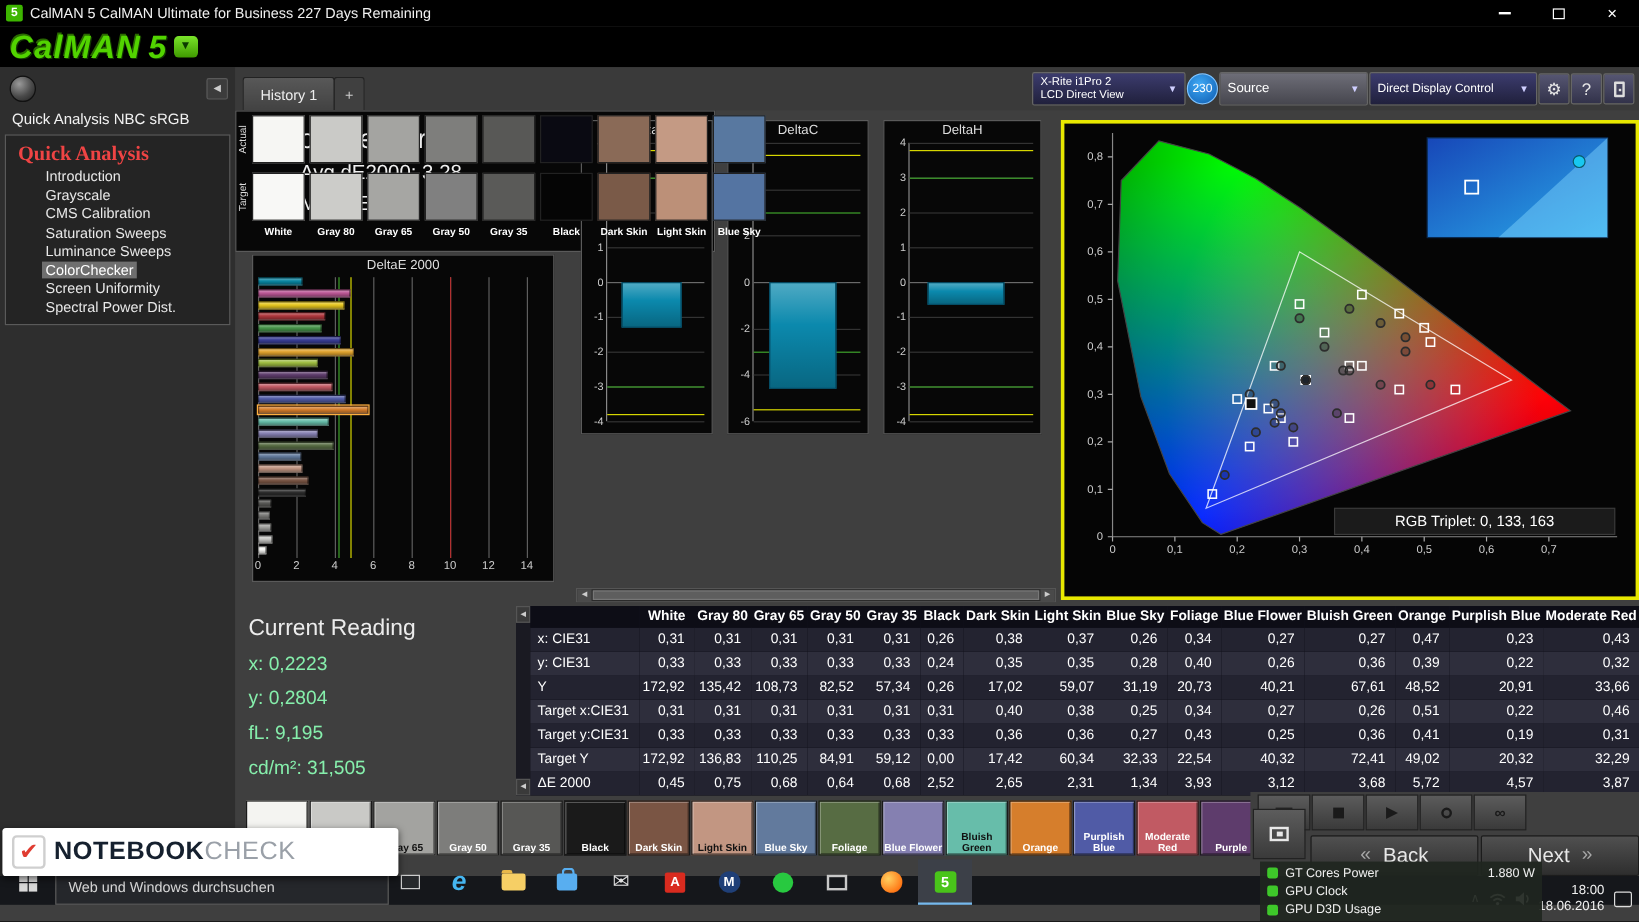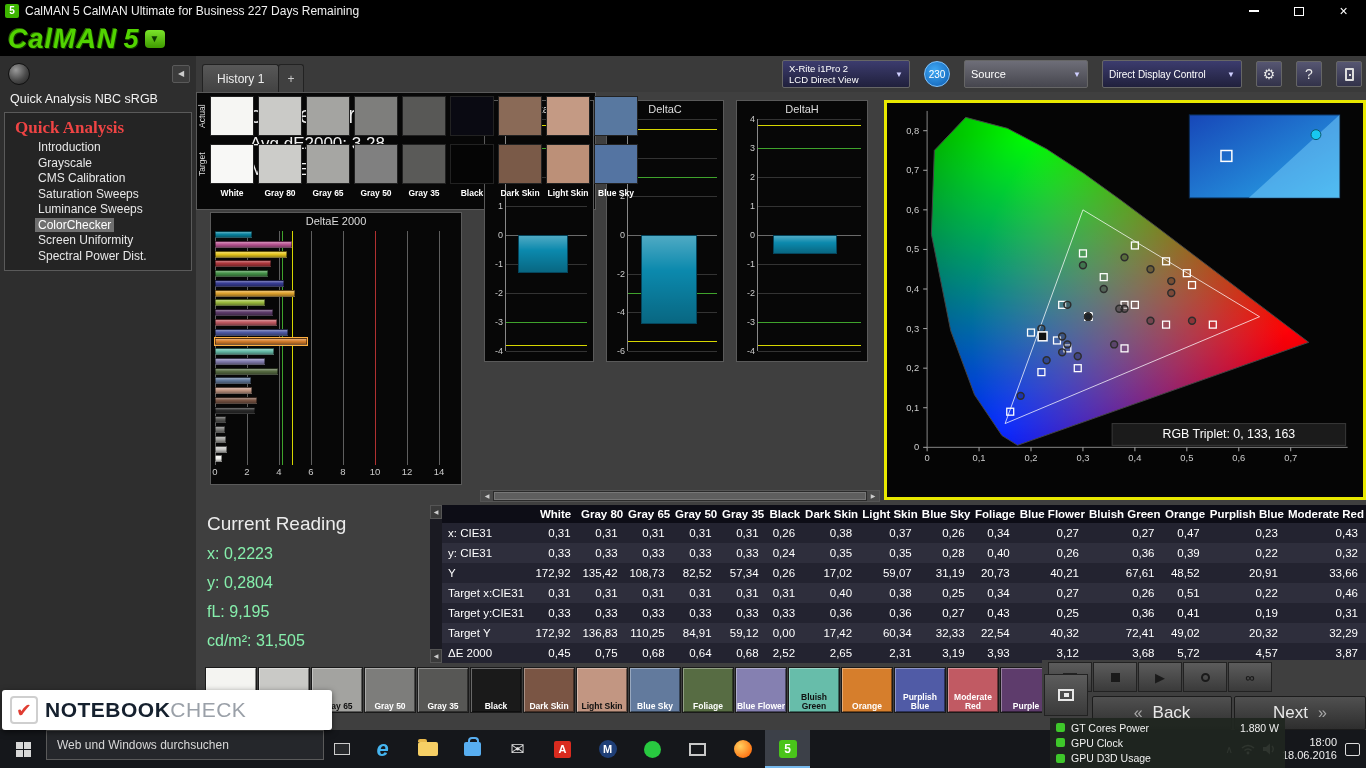--- a/index.html
+++ b/index.html
@@ -37,21 +37,21 @@
   .tree-item{font-size:12px;color:#e8e8e8;padding:1px 4px 1px 30px;line-height:13.5px;white-space:nowrap;}
   .tree-item .ti-label{padding:0 3px;}
   .tree-item.selected .ti-label{background:#6f6f6f;color:#fff;}
 
   
   .toolbar{position:absolute;left:196px;top:56px;width:1170px;height:36px;background:#3a3a3a;}
   .tab{position:absolute;bottom:0;height:28px;background:linear-gradient(#585858,#424242);border:1px solid #222;
        border-bottom:none;border-radius:3px 3px 0 0;font-size:12px;color:#eee;display:flex;align-items:center;padding:0 14px;}
   .tab.hist{left:6px;}
   .tab.add{left:82px;width:26px;padding:0;justify-content:center;background:#404040;color:#ccc;}
-  .tb-right{position:absolute;right:4px;top:4px;height:28px;display:flex;align-items:center;gap:14px;}
+  .tb-right{position:absolute;right:4px;top:4px;height:28px;display:flex;align-items:center;gap:1px;}
   .dd{height:28px;border:1px solid #666;border-radius:2px;display:flex;align-items:center;padding:0 6px;font-size:11px;color:#fff;}
   .dd .arrow{margin-left:auto;padding-left:8px;font-size:8px;color:#cfcfff;}
   .dd.blue{background:linear-gradient(#3c3c6e,#20203c);width:128px;}
   .dd.gray{background:linear-gradient(#6e6e78,#46464e);width:124px;}
   .dd .two-line{line-height:11px;font-size:9.5px;}
   .badge{width:26px;height:26px;border-radius:50%;background:radial-gradient(circle at 40% 35%,#3fa9f5,#0d5bb0);
          border:1.5px solid #7fc4ff;color:#fff;font-size:10px;display:flex;align-items:center;justify-content:center;}
   .sq-btn{width:26px;height:26px;background:linear-gradient(#565672,#32324a);border:1px solid #666;border-radius:2px;
           color:#e8e8e8;font-size:14px;display:flex;align-items:center;justify-content:center;}
   .door{width:9px;height:13px;border:2px solid #ddd;border-radius:1px;position:relative;}
@@ -144,21 +144,21 @@
 
   
   .watermark{position:absolute;left:2px;top:690px;width:330px;height:40px;background:#fff;border-radius:3px;z-index:60;
              box-shadow:0 2px 6px rgba(0,0,0,.55);display:flex;align-items:center;padding:0 8px;}
   .wm-icon{width:28px;height:28px;border:2px solid #cfcfcf;border-radius:4px;color:#e03c31;font-size:19px;font-weight:bold;
            display:flex;align-items:center;justify-content:center;margin-right:7px;}
   .wm-1{font-size:21px;font-weight:800;color:#15202e;letter-spacing:.5px;}
   .wm-2{font-size:21px;font-weight:400;color:#9aa0a8;letter-spacing:.5px;}
 
   
-  .taskbar{position:absolute;left:0;top:730px;width:1366px;height:38px;background:#15171b;z-index:40;display:flex;align-items:flex-start;}
+  .taskbar{position:absolute;left:0;top:730px;width:1366px;height:24px;background:#15171b;z-index:40;display:flex;align-items:flex-end;}
   .start{width:46px;height:38px;display:flex;align-items:center;justify-content:center;}
   .winlogo{display:grid;grid-template-columns:7px 7px;grid-template-rows:7px 7px;gap:1px;}
   .winlogo div{background:#d8d8d8;}
   .searchbox{width:278px;height:30px;background:rgba(255,255,255,.07);border:1px solid #5a5a5a;display:flex;align-items:center;
              padding-left:10px;font-size:12px;color:#d8d8d8;white-space:nowrap;overflow:hidden;}
   .taskview{width:36px;height:38px;display:flex;align-items:center;justify-content:center;}
   .tv-icon{width:16px;height:12px;border:1.5px solid #ccc;position:relative;background:rgba(255,255,255,.08);}
   .tb-apps{display:flex;height:38px;}
   .tb-slot{width:45px;height:38px;display:flex;align-items:center;justify-content:center;}
   .tb-slot.active{background:#3c4048;box-shadow:inset 0 -2px 0 #76b9ed;}
@@ -733,21 +733,21 @@
             <tr>
               <td class="rowlabel">ΔE 2000</td>
               <td>0,45</td>
               <td>0,75</td>
               <td>0,68</td>
               <td>0,64</td>
               <td>0,68</td>
               <td>2,52</td>
               <td>2,65</td>
               <td>2,31</td>
-              <td>3,19</td>
+              <td>1,34</td>
               <td>3,93</td>
               <td>3,12</td>
               <td>3,68</td>
               <td>5,72</td>
               <td>4,57</td>
               <td>3,87</td>
             </tr>
           </tbody>
         </table>
     </div>

